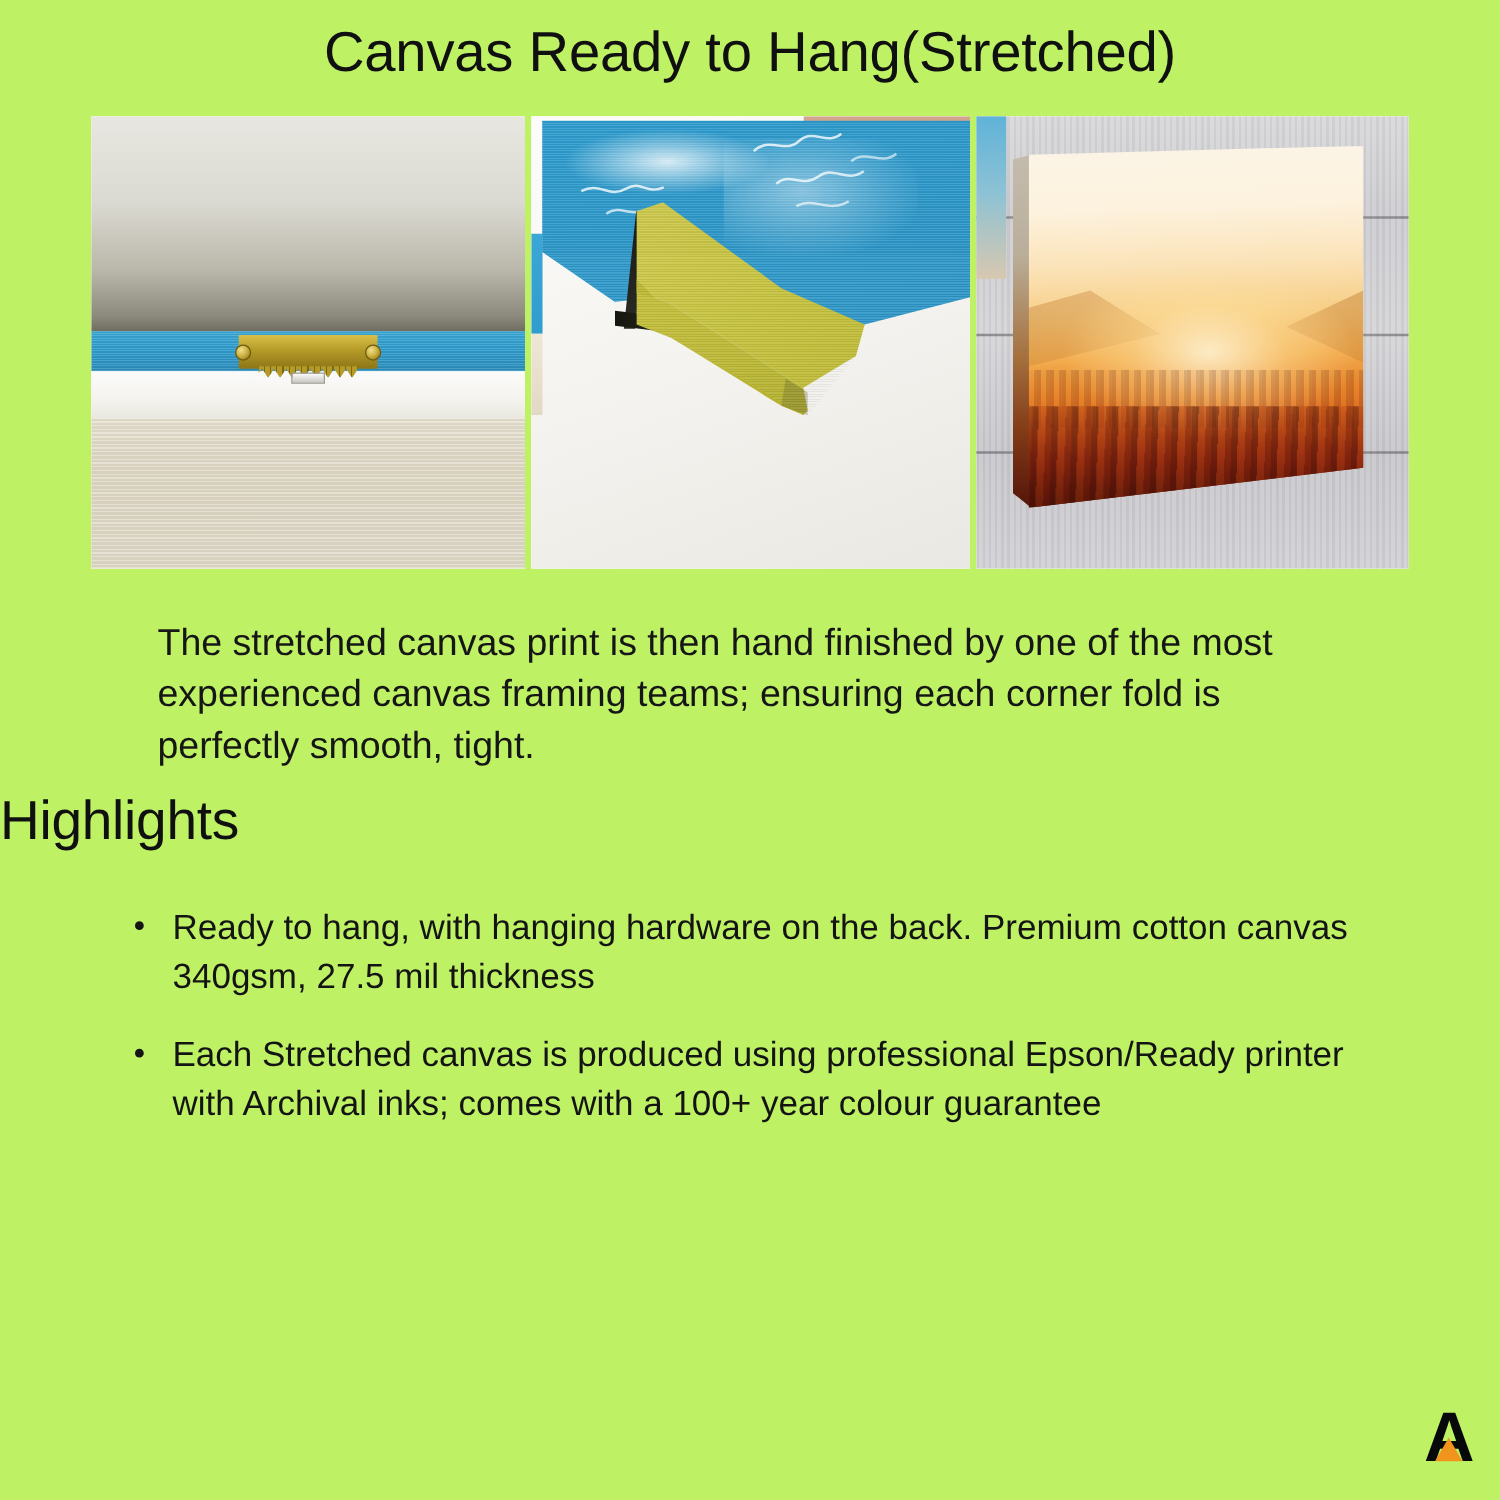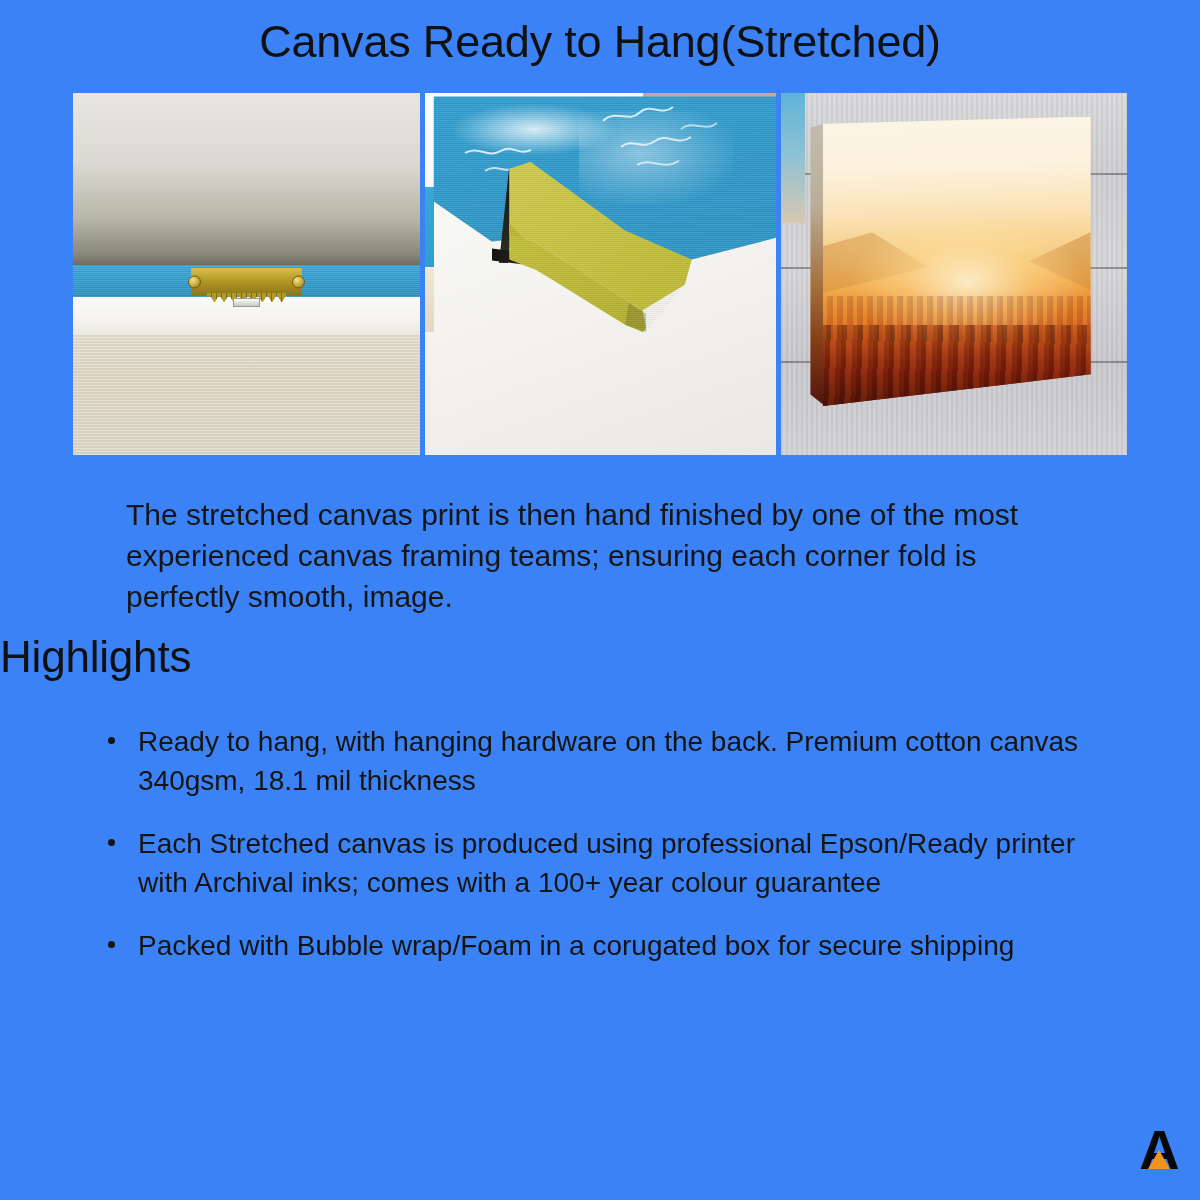--- a/index.html
+++ b/index.html
@@ -10,21 +10,21 @@
     background: #ffffff;
     font-family: "Liberation Sans", sans-serif;
     color: #000000;
     overflow: hidden;
   }
 
   .page {
     position: relative;
     width: 1200px;
     height: 1200px;
-    background: #3b82f6;
+    background: #bef264;
   }
 
   
   .title {
     position: absolute;
     top: 18px;
     left: 0;
     width: 1200px;
     text-align: center;
     font-size: 45px;
@@ -398,37 +398,33 @@
         <div class="p3-hillL"></div>
         <div class="p3-hillR"></div>
         <div class="p3-glow"></div>
         <div class="p3-town"></div>
         <div class="p3-fore"></div>
       </div>
     </div>
 
   </div>
 
-  <p class="lead">The stretched canvas print is then hand finished by one of the most experienced canvas framing teams; ensuring each corner fold is perfectly smooth, image.</p>
+  <p class="lead">The stretched canvas print is then hand finished by one of the most experienced canvas framing teams; ensuring each corner fold is perfectly smooth, tight.</p>
 
   <h2 class="highlights">Highlights</h2>
 
   <ul class="bullets">
     <li class="bullet">
       <span class="dot"></span>
-      <span>Ready to hang,  with hanging hardware on the back.  Premium cotton canvas 340gsm, 18.1 mil thickness</span>
+      <span>Ready to hang,  with hanging hardware on the back.  Premium cotton canvas 340gsm, 27.5 mil thickness</span>
     </li>
     <li class="bullet">
       <span class="dot"></span>
       <span>Each Stretched canvas is produced using professional Epson/Ready printer with Archival inks; comes with a 100+ year colour guarantee</span>
     </li>
-    <li class="bullet">
-      <span class="dot"></span>
-      <span>Packed with Bubble wrap/Foam in a corugated box for secure shipping</span>
-    </li>
   </ul>
 
   <div class="logo">
     <span class="logo-a">A</span>
     <span class="logo-tri"></span>
   </div>
 
 </div>
 
 </body></html>

